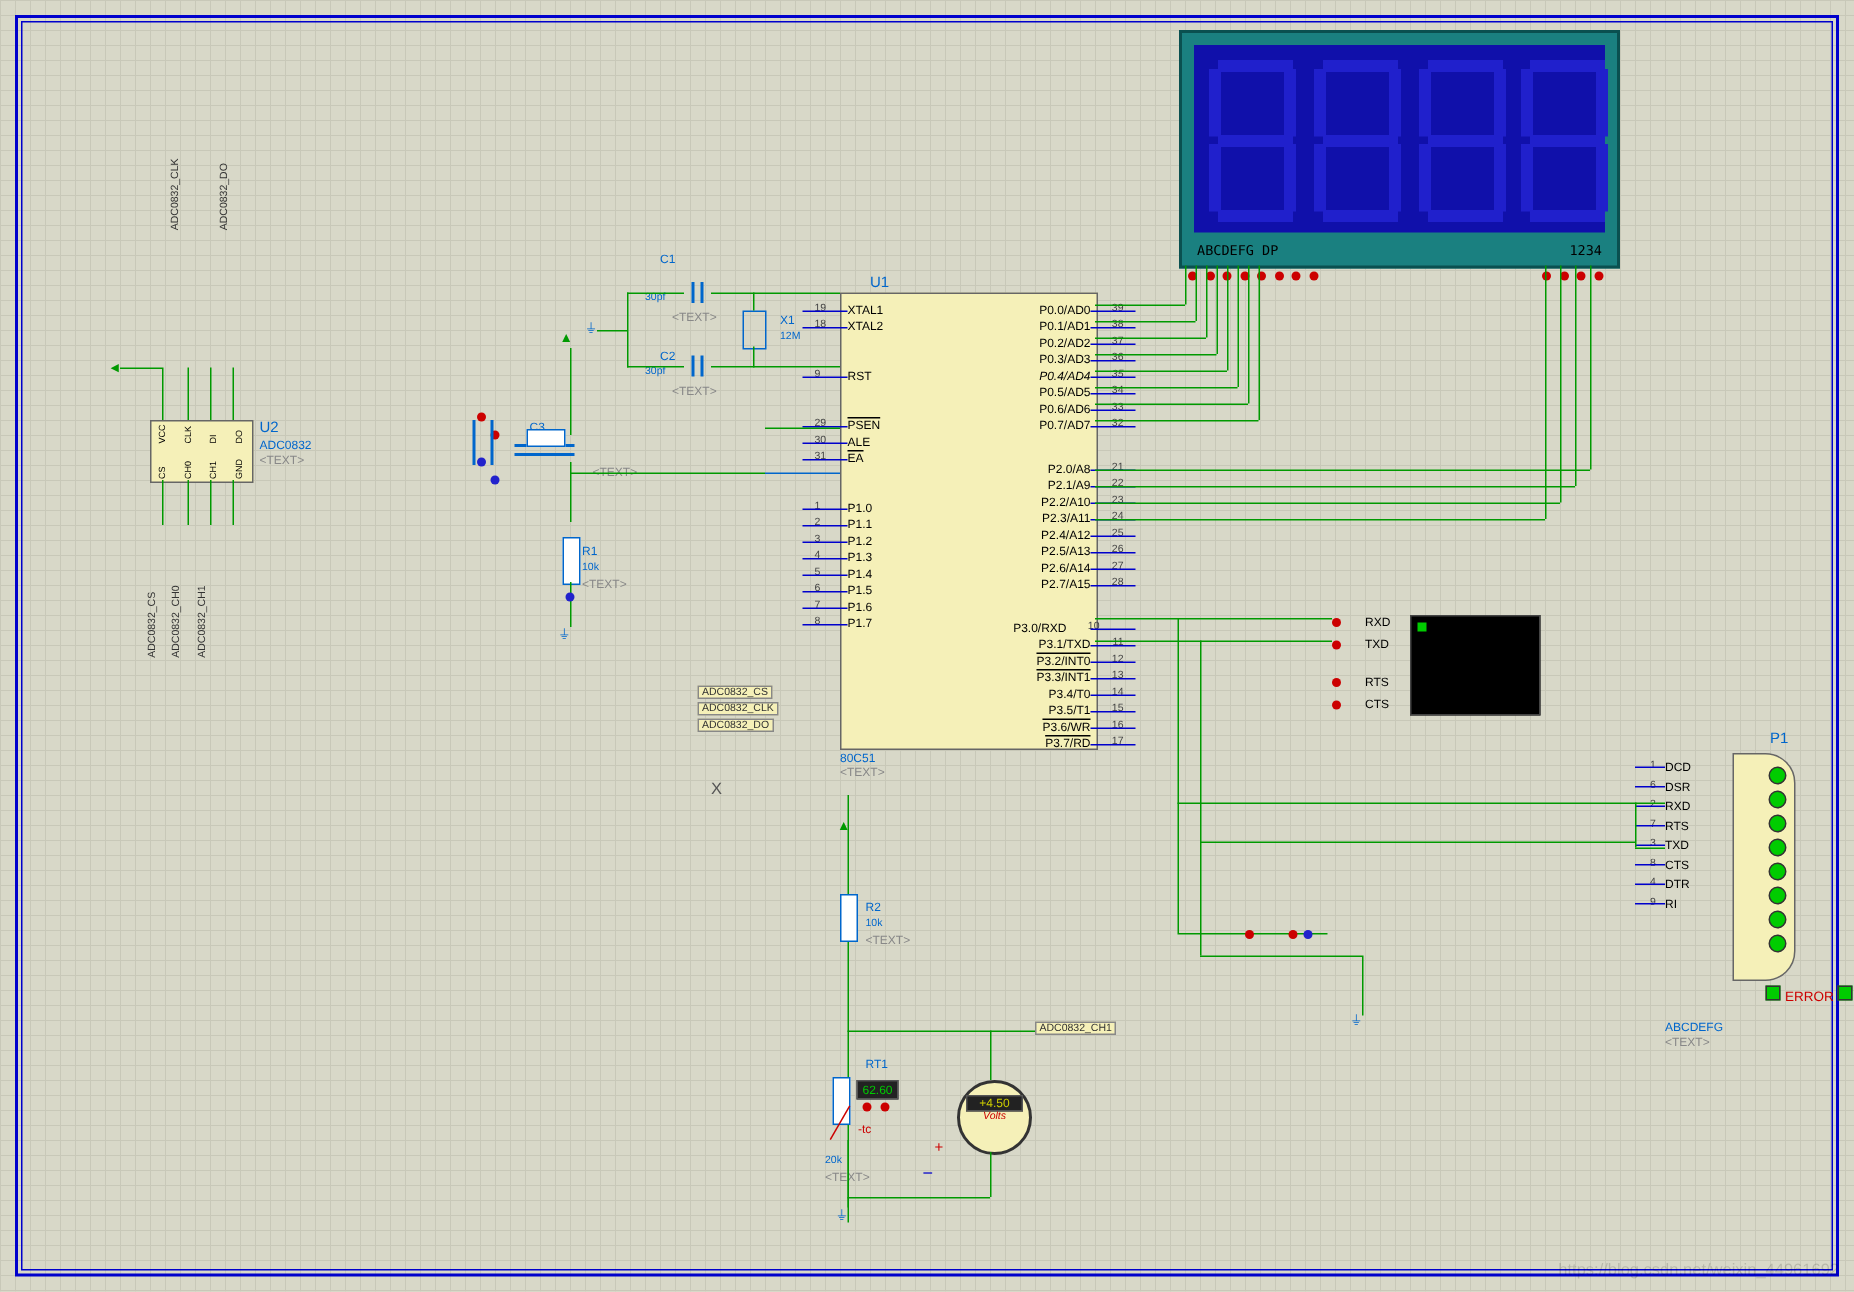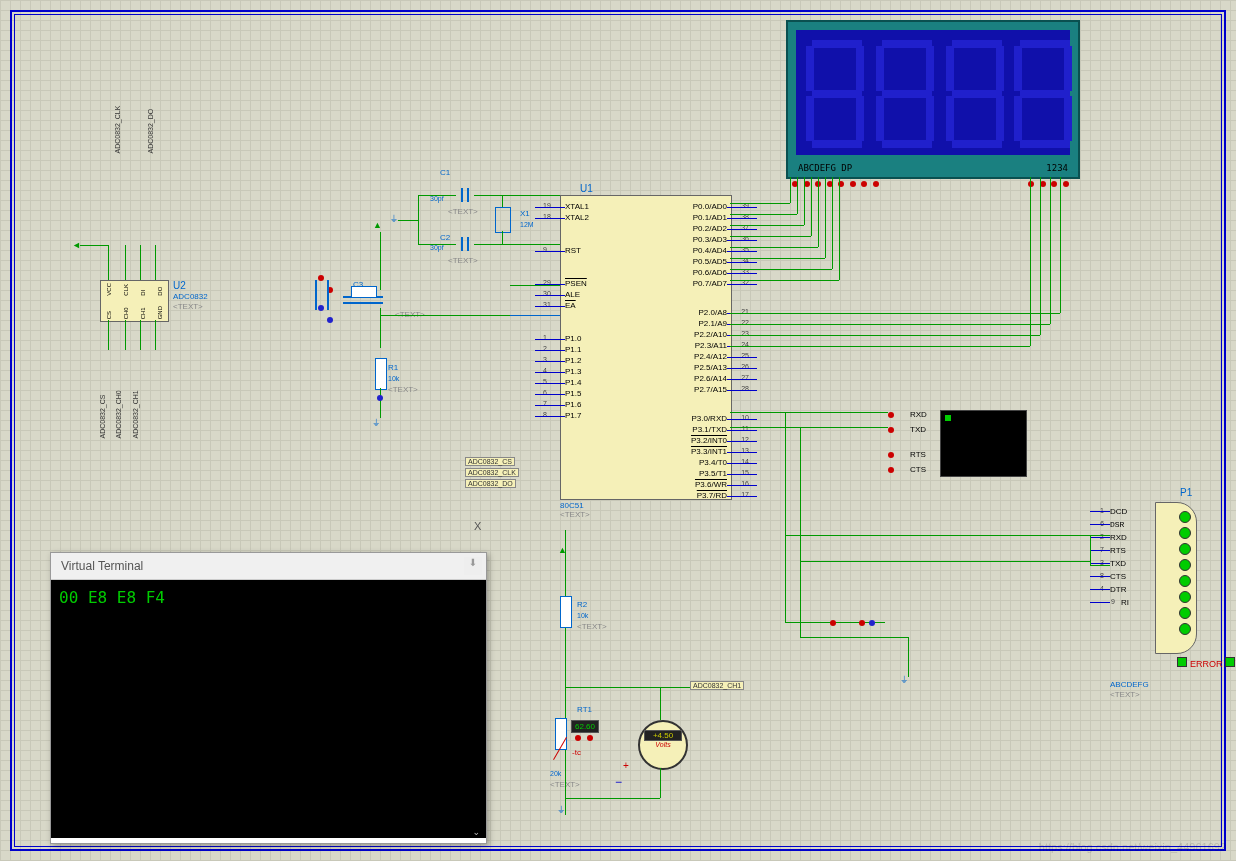--- a/index.html
+++ b/index.html
@@ -123,21 +123,21 @@
       </div>
   <div id="u1-right" style="position:absolute;right:4px;top:6px;text-align:right">
         <div style="position: absolute; top: 0px; right: 0px; font-size: 8px; white-space: nowrap;">P0.0/AD0<span style="position:absolute;right:-22px;font-size:7px;color:#444">39</span></div>
         <div class="wire h blue" style="right: -30px; top: 5px; width: 30px; position: absolute;"></div>
         <div style="position: absolute; top: 11px; right: 0px; font-size: 8px; white-space: nowrap;">P0.1/AD1<span style="position:absolute;right:-22px;font-size:7px;color:#444">38</span></div>
         <div class="wire h blue" style="right: -30px; top: 16px; width: 30px; position: absolute;"></div>
         <div style="position: absolute; top: 22px; right: 0px; font-size: 8px; white-space: nowrap;">P0.2/AD2<span style="position:absolute;right:-22px;font-size:7px;color:#444">37</span></div>
         <div class="wire h blue" style="right: -30px; top: 27px; width: 30px; position: absolute;"></div>
         <div style="position: absolute; top: 33px; right: 0px; font-size: 8px; white-space: nowrap;">P0.3/AD3<span style="position:absolute;right:-22px;font-size:7px;color:#444">36</span></div>
         <div class="wire h blue" style="right: -30px; top: 38px; width: 30px; position: absolute;"></div>
-        <div style="position: absolute; top: 44px; right: 0px; font-size: 8px; white-space: nowrap;">P0.4/AD4<span style="position:absolute;right:-22px;font-size:7px;color:#444">35</span></div>
+        <div style="position: absolute; top: 44px; right: 0px; font-size: 8px; white-space: nowrap; font-style: italic;">P0.4/AD4<span style="position:absolute;right:-22px;font-size:7px;color:#444">35</span></div>
         <div class="wire h blue" style="right: -30px; top: 49px; width: 30px; position: absolute;"></div>
         <div style="position: absolute; top: 55px; right: 0px; font-size: 8px; white-space: nowrap;">P0.5/AD5<span style="position:absolute;right:-22px;font-size:7px;color:#444">34</span></div>
         <div class="wire h blue" style="right: -30px; top: 60px; width: 30px; position: absolute;"></div>
         <div style="position: absolute; top: 66px; right: 0px; font-size: 8px; white-space: nowrap;">P0.6/AD6<span style="position:absolute;right:-22px;font-size:7px;color:#444">33</span></div>
         <div class="wire h blue" style="right: -30px; top: 71px; width: 30px; position: absolute;"></div>
         <div style="position: absolute; top: 77px; right: 0px; font-size: 8px; white-space: nowrap;">P0.7/AD7<span style="position:absolute;right:-22px;font-size:7px;color:#444">32</span></div>
         <div class="wire h blue" style="right: -30px; top: 82px; width: 30px; position: absolute;"></div>
         <div style="position: absolute; top: 106px; right: 0px; font-size: 8px; white-space: nowrap;">P2.0/A8<span style="position:absolute;right:-22px;font-size:7px;color:#444">21</span></div>
         <div class="wire h blue" style="right: -30px; top: 111px; width: 30px; position: absolute;"></div>
         <div style="position: absolute; top: 117px; right: 0px; font-size: 8px; white-space: nowrap;">P2.1/A9<span style="position:absolute;right:-22px;font-size:7px;color:#444">22</span></div>
@@ -147,21 +147,21 @@
         <div style="position: absolute; top: 139px; right: 0px; font-size: 8px; white-space: nowrap;">P2.3/A11<span style="position:absolute;right:-22px;font-size:7px;color:#444">24</span></div>
         <div class="wire h blue" style="right: -30px; top: 144px; width: 30px; position: absolute;"></div>
         <div style="position: absolute; top: 150px; right: 0px; font-size: 8px; white-space: nowrap;">P2.4/A12<span style="position:absolute;right:-22px;font-size:7px;color:#444">25</span></div>
         <div class="wire h blue" style="right: -30px; top: 155px; width: 30px; position: absolute;"></div>
         <div style="position: absolute; top: 161px; right: 0px; font-size: 8px; white-space: nowrap;">P2.5/A13<span style="position:absolute;right:-22px;font-size:7px;color:#444">26</span></div>
         <div class="wire h blue" style="right: -30px; top: 166px; width: 30px; position: absolute;"></div>
         <div style="position: absolute; top: 172px; right: 0px; font-size: 8px; white-space: nowrap;">P2.6/A14<span style="position:absolute;right:-22px;font-size:7px;color:#444">27</span></div>
         <div class="wire h blue" style="right: -30px; top: 177px; width: 30px; position: absolute;"></div>
         <div style="position: absolute; top: 183px; right: 0px; font-size: 8px; white-space: nowrap;">P2.7/A15<span style="position:absolute;right:-22px;font-size:7px;color:#444">28</span></div>
         <div class="wire h blue" style="right: -30px; top: 188px; width: 30px; position: absolute;"></div>
-        <div style="position: absolute; top: 212px; right: 0px; font-size: 8px; white-space: nowrap;">P3.0/RXD<span style="position:absolute;right:-22px;font-size:7px;color:#444">10</span></div>
+        <div style="position: absolute; top: 212px; right: 16px; font-size: 8px; white-space: nowrap;">P3.0/RXD<span style="position:absolute;right:-22px;font-size:7px;color:#444">10</span></div>
         <div class="wire h blue" style="right: -30px; top: 217px; width: 30px; position: absolute;"></div>
         <div style="position: absolute; top: 223px; right: 0px; font-size: 8px; white-space: nowrap;">P3.1/TXD<span style="position:absolute;right:-22px;font-size:7px;color:#444">11</span></div>
         <div class="wire h blue" style="right: -30px; top: 228px; width: 30px; position: absolute;"></div>
         <div style="position: absolute; top: 234px; right: 0px; font-size: 8px; white-space: nowrap;"><span style="text-decoration:overline">P3.2/INT0</span><span style="position:absolute;right:-22px;font-size:7px;color:#444">12</span></div>
         <div class="wire h blue" style="right: -30px; top: 239px; width: 30px; position: absolute;"></div>
         <div style="position: absolute; top: 245px; right: 0px; font-size: 8px; white-space: nowrap;"><span style="text-decoration:overline">P3.3/INT1</span><span style="position:absolute;right:-22px;font-size:7px;color:#444">13</span></div>
         <div class="wire h blue" style="right: -30px; top: 250px; width: 30px; position: absolute;"></div>
         <div style="position: absolute; top: 256px; right: 0px; font-size: 8px; white-space: nowrap;">P3.4/T0<span style="position:absolute;right:-22px;font-size:7px;color:#444">14</span></div>
         <div class="wire h blue" style="right: -30px; top: 261px; width: 30px; position: absolute;"></div>
         <div style="position: absolute; top: 267px; right: 0px; font-size: 8px; white-space: nowrap;">P3.5/T1<span style="position:absolute;right:-22px;font-size:7px;color:#444">15</span></div>
@@ -329,33 +329,33 @@
 </div>
 <div class="wire h" style="left:868px;top:637px;width:40px"></div>
 <div class="wire v" style="left:908px;top:637px;height:40px"></div>
 <div style="position:absolute;left:901px;top:675px;color:#0066cc">⏚</div>
 
 <div class="lbl" style="left:1180px;top:487px;font-size:10px">P1</div>
 <div class="compim" style="left:1110px;top:502px">
   <div id="p1-pins" style="position:absolute;left:0;top:0">
         <div style="position: absolute; top: 5px; left: 0px; font-size: 8px; white-space: nowrap;"><span style="position:absolute;left:-10px;font-size:7px;color:#444">1</span>DCD</div>
         <div class="wire h blue" style="left: -20px; top: 9px; width: 20px; position: absolute;"></div>
-        <div style="position: absolute; top: 18px; left: 0px; font-size: 8px; white-space: nowrap; font-family: Liberation Mono, monospace;"><span style="position:absolute;left:-10px;font-size:7px;color:#444">6</span>DSR</div>
+        <div style="position: absolute; top: 18px; left: 0px; font-size: 8px; white-space: nowrap;"><span style="position:absolute;left:-10px;font-size:7px;color:#444">6</span>DSR</div>
         <div class="wire h blue" style="left: -20px; top: 22px; width: 20px; position: absolute;"></div>
         <div style="position: absolute; top: 31px; left: 0px; font-size: 8px; white-space: nowrap;"><span style="position:absolute;left:-10px;font-size:7px;color:#444">2</span>RXD</div>
         <div class="wire h blue" style="left: -20px; top: 35px; width: 20px; position: absolute;"></div>
         <div style="position: absolute; top: 44px; left: 0px; font-size: 8px; white-space: nowrap;"><span style="position:absolute;left:-10px;font-size:7px;color:#444">7</span>RTS</div>
         <div class="wire h blue" style="left: -20px; top: 48px; width: 20px; position: absolute;"></div>
         <div style="position: absolute; top: 57px; left: 0px; font-size: 8px; white-space: nowrap;"><span style="position:absolute;left:-10px;font-size:7px;color:#444">3</span>TXD</div>
         <div class="wire h blue" style="left: -20px; top: 61px; width: 20px; position: absolute;"></div>
         <div style="position: absolute; top: 70px; left: 0px; font-size: 8px; white-space: nowrap;"><span style="position:absolute;left:-10px;font-size:7px;color:#444">8</span>CTS</div>
         <div class="wire h blue" style="left: -20px; top: 74px; width: 20px; position: absolute;"></div>
         <div style="position: absolute; top: 83px; left: 0px; font-size: 8px; white-space: nowrap;"><span style="position:absolute;left:-10px;font-size:7px;color:#444">4</span>DTR</div>
         <div class="wire h blue" style="left: -20px; top: 87px; width: 20px; position: absolute;"></div>
-        <div style="position: absolute; top: 96px; left: 11px; font-size: 8px; white-space: nowrap;"><span style="position:absolute;left:-10px;font-size:7px;color:#444">9</span>RI</div>
+        <div style="position: absolute; top: 96px; left: 0px; font-size: 8px; white-space: nowrap;"><span style="position:absolute;left:-10px;font-size:7px;color:#444">9</span>RI</div>
         <div class="wire h blue" style="left: -20px; top: 100px; width: 20px; position: absolute;"></div>
       </div>
   <div class="db9" style="position:absolute;left:45px;top:0">
     <div style="position:absolute;right:5px;top:8px"><div class="led"></div></div>
     <div style="position:absolute;right:5px;top:24px"><div class="led"></div></div>
     <div style="position:absolute;right:5px;top:40px"><div class="led"></div></div>
     <div style="position:absolute;right:5px;top:56px"><div class="led"></div></div>
     <div style="position:absolute;right:5px;top:72px"><div class="led"></div></div>
     <div style="position:absolute;right:5px;top:88px"><div class="led"></div></div>
     <div style="position:absolute;right:5px;top:104px"><div class="led"></div></div>
@@ -403,23 +403,15 @@
 <div class="voltmeter" style="left:638px;top:720px">
   <div style="background:#222;color:#cccc00;font-size:8px;margin:8px 4px 0;border:1px solid #555">+4.50</div>
   <div style="font-size:7px;font-style:italic;color:#cc0000">Volts</div>
 </div>
 <div class="wire v" style="left:660px;top:687px;height:33px"></div>
 <div style="position:absolute;left:623px;top:760px;font-size:10px;color:#cc0000">+</div>
 <div style="position:absolute;left:615px;top:775px;font-size:12px;color:#0000cc">−</div>
 <div class="wire v" style="left:660px;top:768px;height:30px"></div>
 <div class="wire h" style="left:565px;top:798px;width:95px"></div>
 
-<div class="terminal-win" style="left:50px;top:552px;width:435px;height:290px">
-  <div class="terminal-title">Virtual Terminal</div>
-  <div style="position:absolute;right:4px;top:4px;width:18px;height:18px;background:#eee;text-align:center;font-size:10px;color:#999">⬇</div>
-  <div class="terminal-body">
-    <span>00 E8 E8 F4</span>
-  </div>
-  <div style="position:absolute;right:6px;bottom:6px;color:#bbb">⌄</div>
-</div>
 
 <div class="watermark">https://blog.csdn.net/weixin_44961692</div>
 </div>
 
 </body></html>

